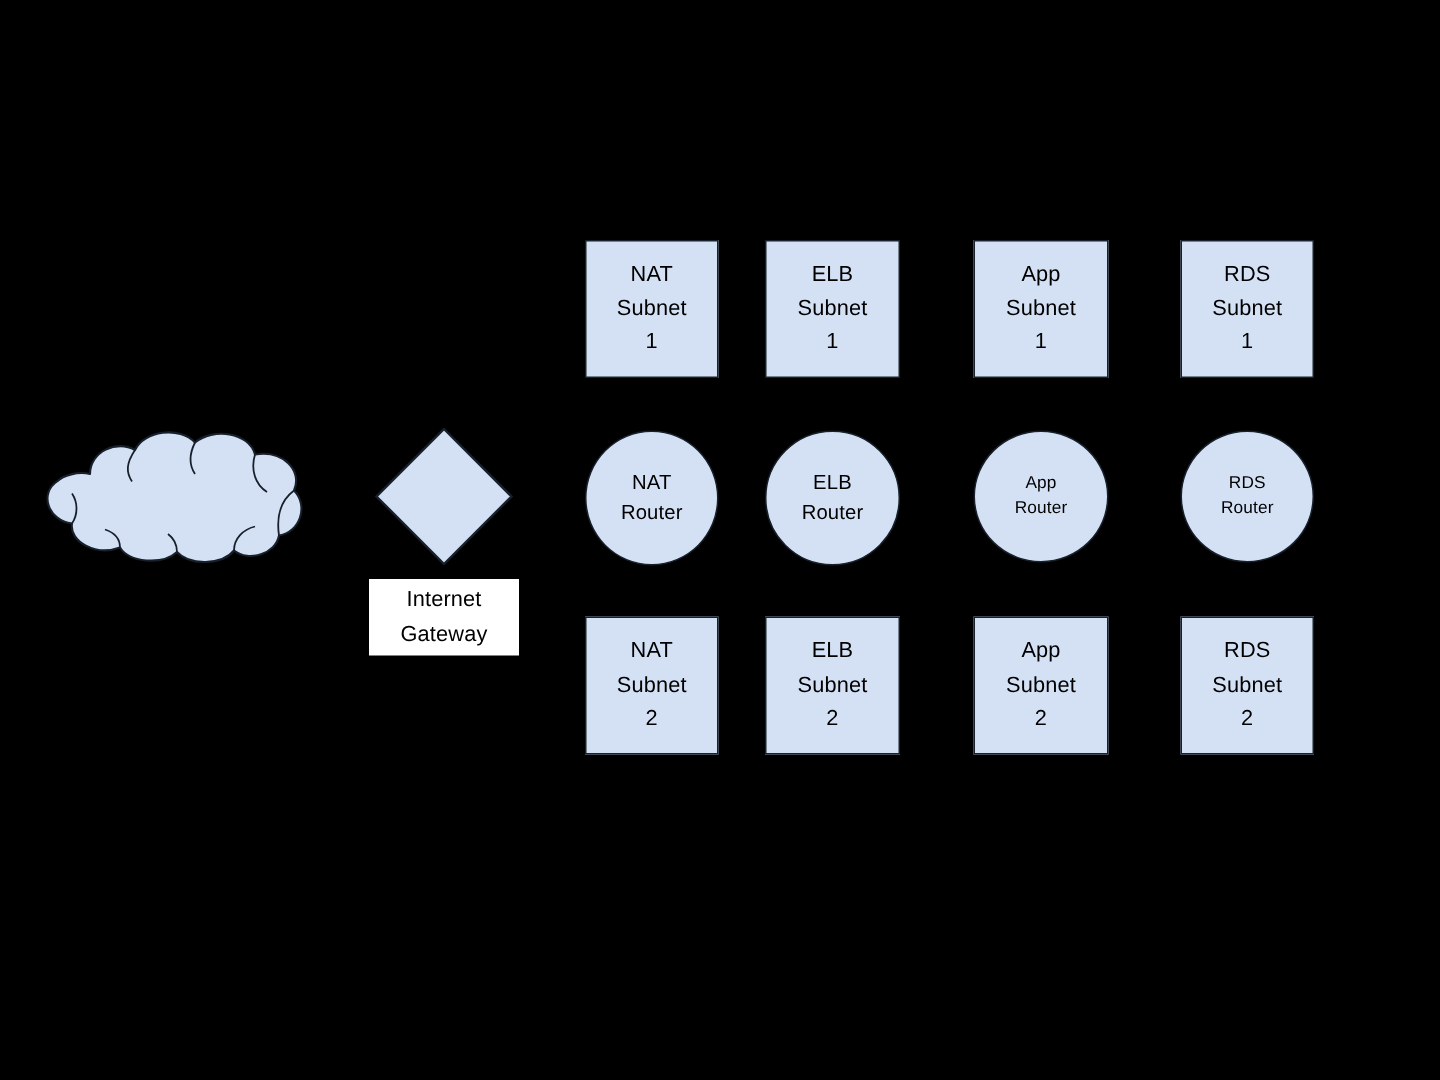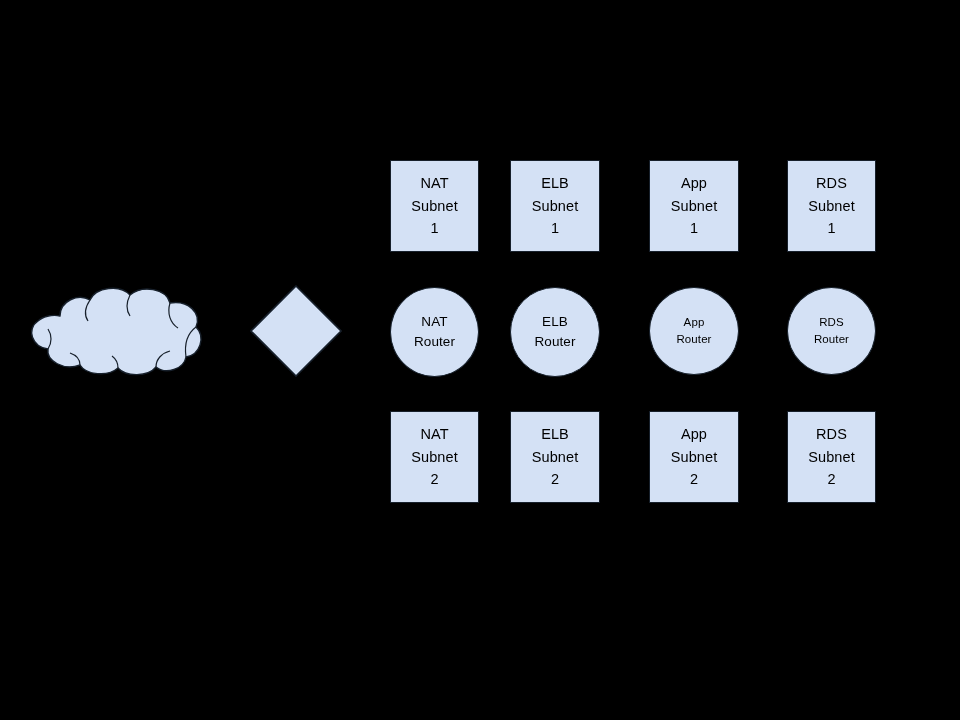--- a/index.html
+++ b/index.html
@@ -98,20 +98,24 @@
       <path d="M 60 82 C 60 76, 56 72, 50 70" fill="none" stroke="#17202b" stroke-width="1.2"></path>
       <path d="M 28 66 C 32 60, 32 52, 28 46" fill="none" stroke="#17202b" stroke-width="1.2"></path>
     </svg>
   </div>
 
   <div class="node diamond-node" style="left:250px; top:285px; width:92px; height:92px;">
     <svg width="92" height="92" viewBox="0 0 92 92">
       <polygon points="46,1 91,46 46,91 1,46" fill="#d4e1f5" stroke="#17202b" stroke-width="1.6" stroke-linejoin="miter"></polygon>
     </svg>
   </div>
+  <div class="gw-label-box" style="left:246px; top:386px; width:100px; height:51px;">
+    <span class="label">Internet
+Gateway</span>
+  </div>
 
   <div class="node rect-node" style="left:390px; top:160px; width:89px; height:92px;">
     <span class="label">NAT
 Subnet
 1</span>
   </div>
   <div class="node ellipse-node size-lg" style="left:390px; top:287px; width:89px; height:90px;">
     <span class="label">NAT
 Router</span>
   </div>

